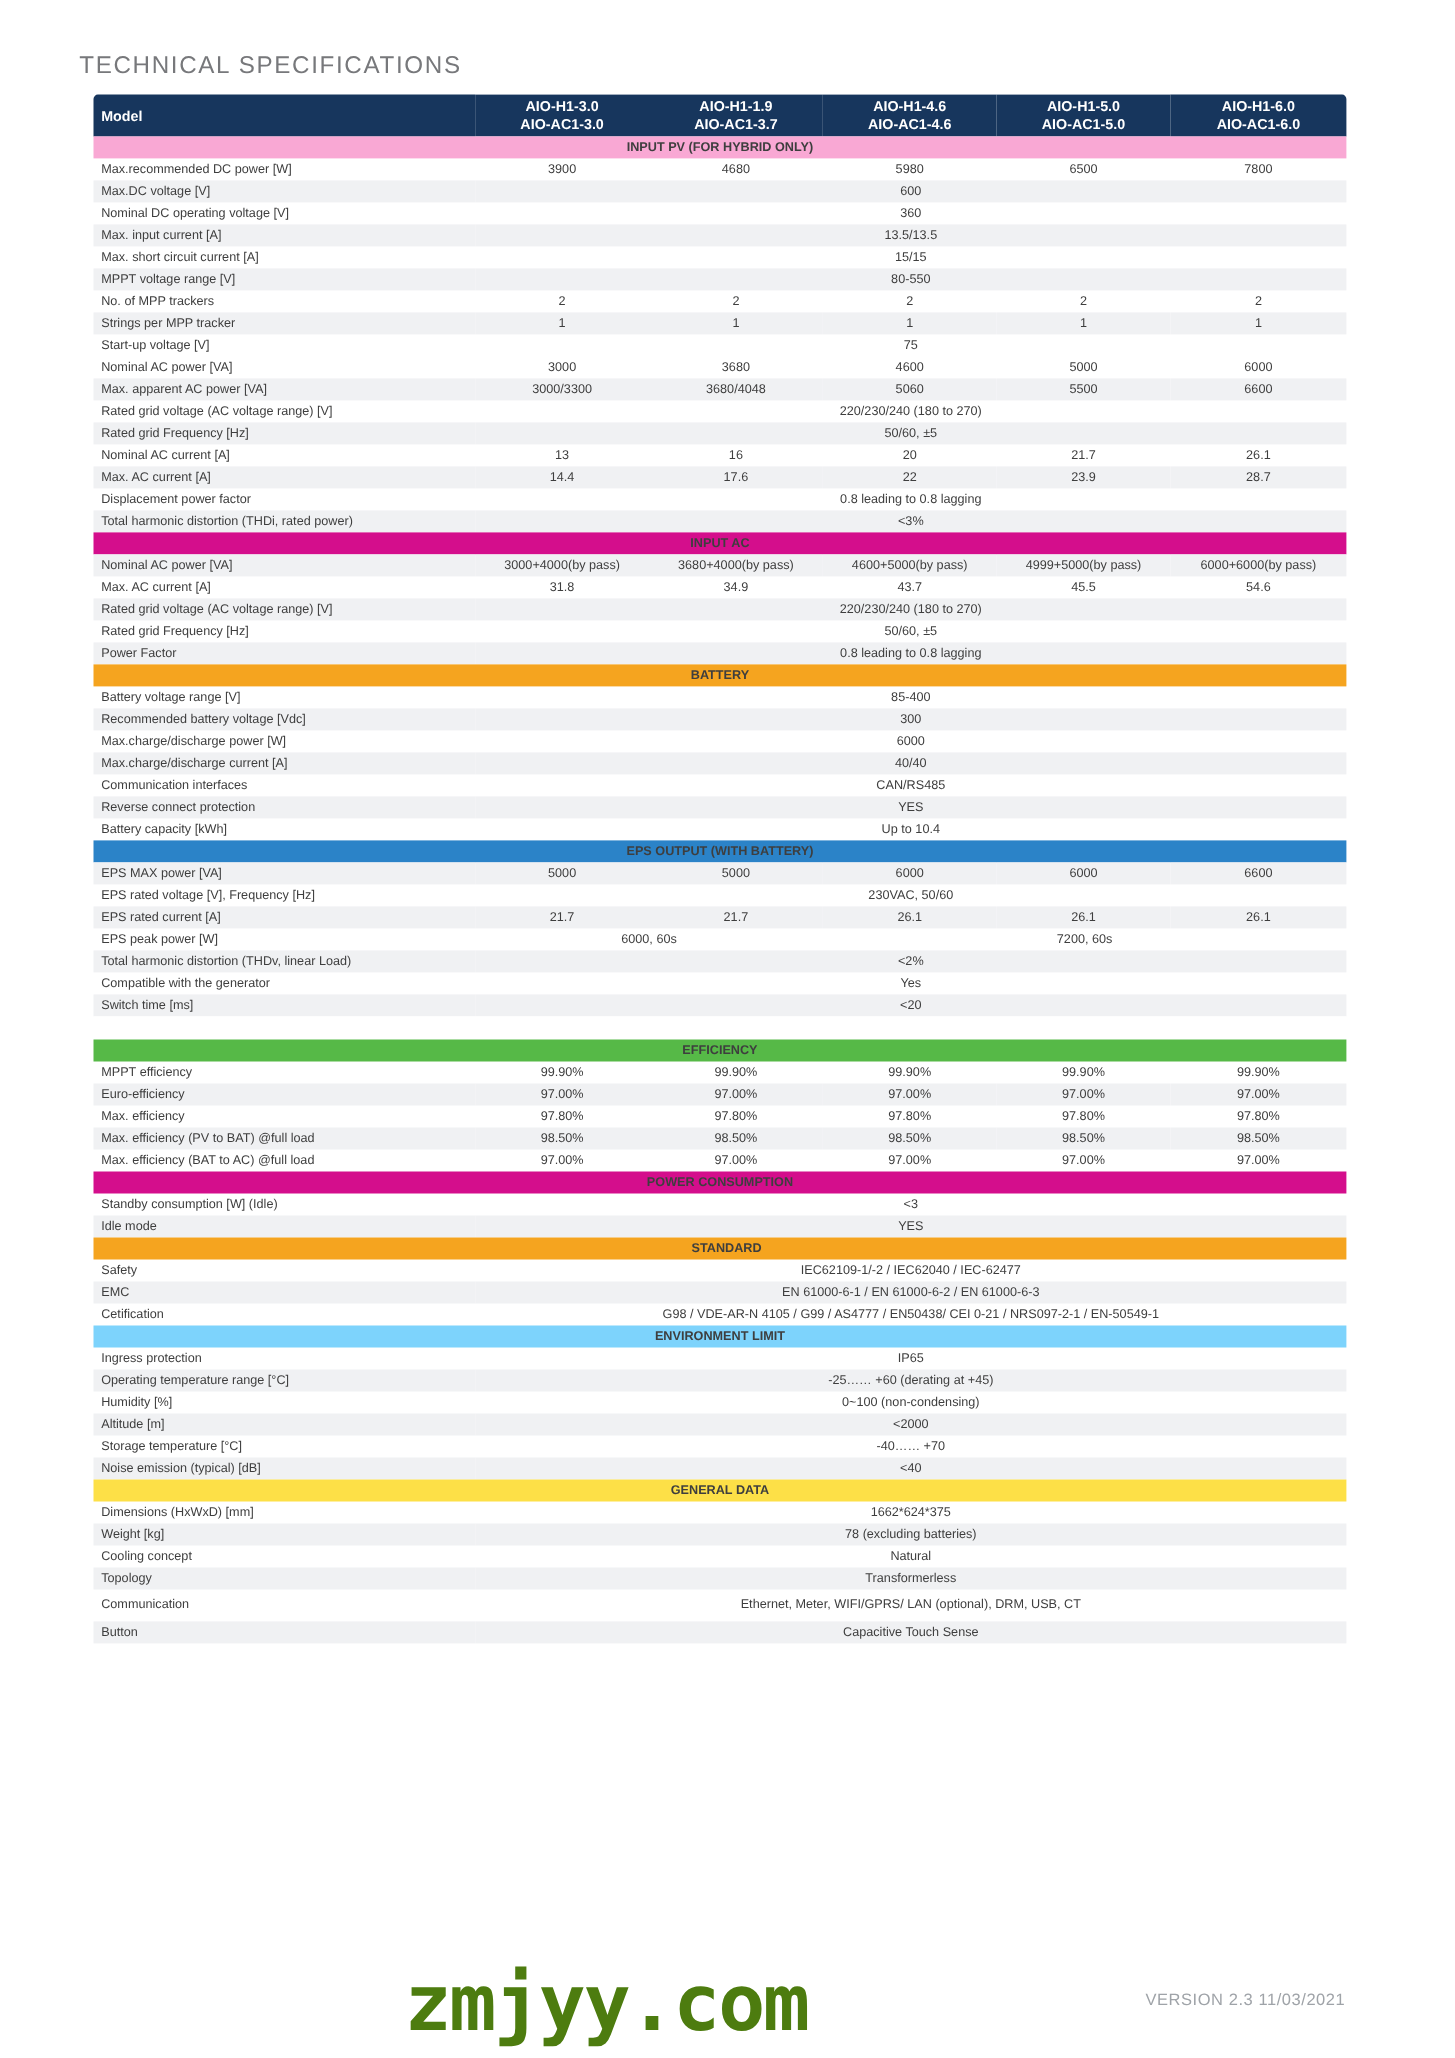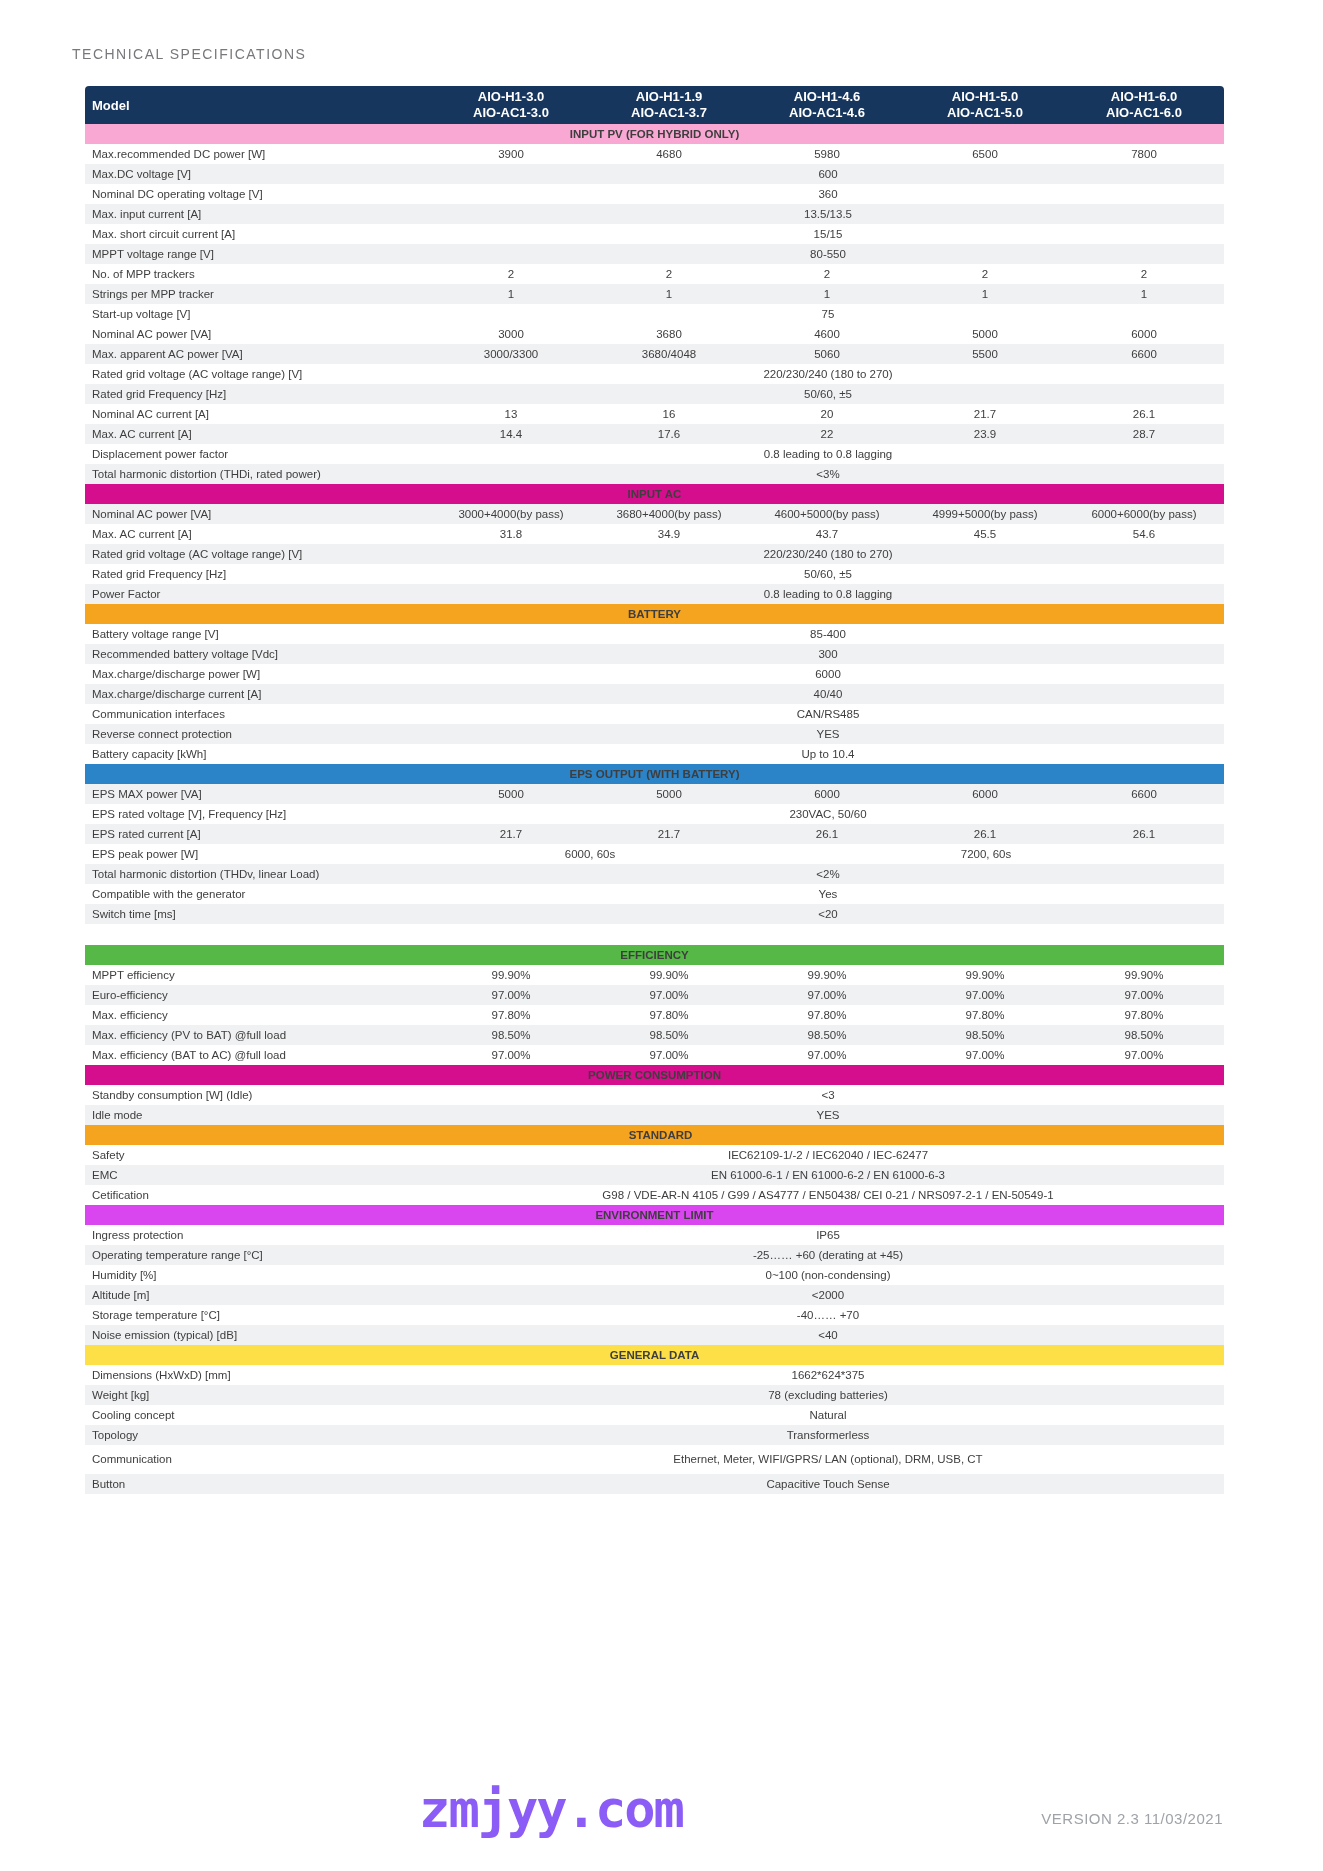--- a/index.html
+++ b/index.html
@@ -2,21 +2,21 @@
 <html><head>
 <meta charset="utf-8">
 <style>
   html,body { margin:0; padding:0; }
   body {
     width:1323px; height:1871px; background:#ffffff; position:relative;
     font-family:"Liberation Sans", sans-serif; overflow:hidden;
   }
   .page-title {
     position:absolute; left:72px; top:46px;
-    font-size:14px; letter-spacing:1.5px; color:#77787b; font-weight:normal; margin:0;
+    font-size:22px; letter-spacing:1.5px; color:#77787b; font-weight:normal; margin:0;
   }
   table.spec {
     position:absolute; left:85px; top:86px; width:1139px;
     border-collapse:collapse; table-layout:fixed;
   }
   table.spec thead th {
     background:#17365d; color:#ffffff; height:38px; font-size:13px;
     font-weight:bold; vertical-align:middle; text-align:center; padding:0;
   }
   table.spec thead th.model-label { text-align:left; padding-left:7px; border-top-left-radius:4px; }
@@ -30,21 +30,21 @@
     font-size:11.5px; color:#3e3e3e; height:20px; line-height:13px;
     text-align:center; padding:0; vertical-align:middle;
   }
   table.spec td.lbl { text-align:left; padding-left:7px; }
   tr.shaded td { background:#f0f1f3; }
   tr.gap td { height:21px; background:#ffffff; }
   tr.tall td { height:29px; }
   .watermark {
     position:absolute; top:1779px; left:0; width:1102px; text-align:center;
     font-family:"DejaVu Sans Mono", monospace; font-weight:bold;
-    font-size:52px; color:#8b5cf6; letter-spacing:-2px;
+    font-size:71px; color:#4d7c0f; letter-spacing:-2px;
   }
   .version {
     position:absolute; top:1810px; right:100px;
     font-size:15px; color:#9fa3a8; letter-spacing:0.5px;
   }
 </style>
 </head>
 <body>
 
 <h1 class="page-title">TECHNICAL SPECIFICATIONS</h1>
@@ -351,21 +351,21 @@
       </tr>
       <tr class="shaded">
         <td class="lbl">EMC</td>
         <td colspan="5">EN 61000-6-1 / EN 61000-6-2 / EN 61000-6-3</td>
       </tr>
       <tr>
         <td class="lbl">Cetification</td>
         <td colspan="5">G98 /  VDE-AR-N 4105 / G99 / AS4777 / EN50438/ CEI 0-21 / NRS097-2-1 / EN-50549-1</td>
       </tr>
       <tr class="section-bar">
-        <td colspan="6" style="background: #d946ef;">ENVIRONMENT LIMIT</td>
+        <td colspan="6" style="background: #7dd3fc;">ENVIRONMENT LIMIT</td>
       </tr>
       <tr>
         <td class="lbl">Ingress protection</td>
         <td colspan="5">IP65</td>
       </tr>
       <tr class="shaded">
         <td class="lbl">Operating temperature range [°C]</td>
         <td colspan="5">-25…… +60 (derating at +45)</td>
       </tr>
       <tr>

